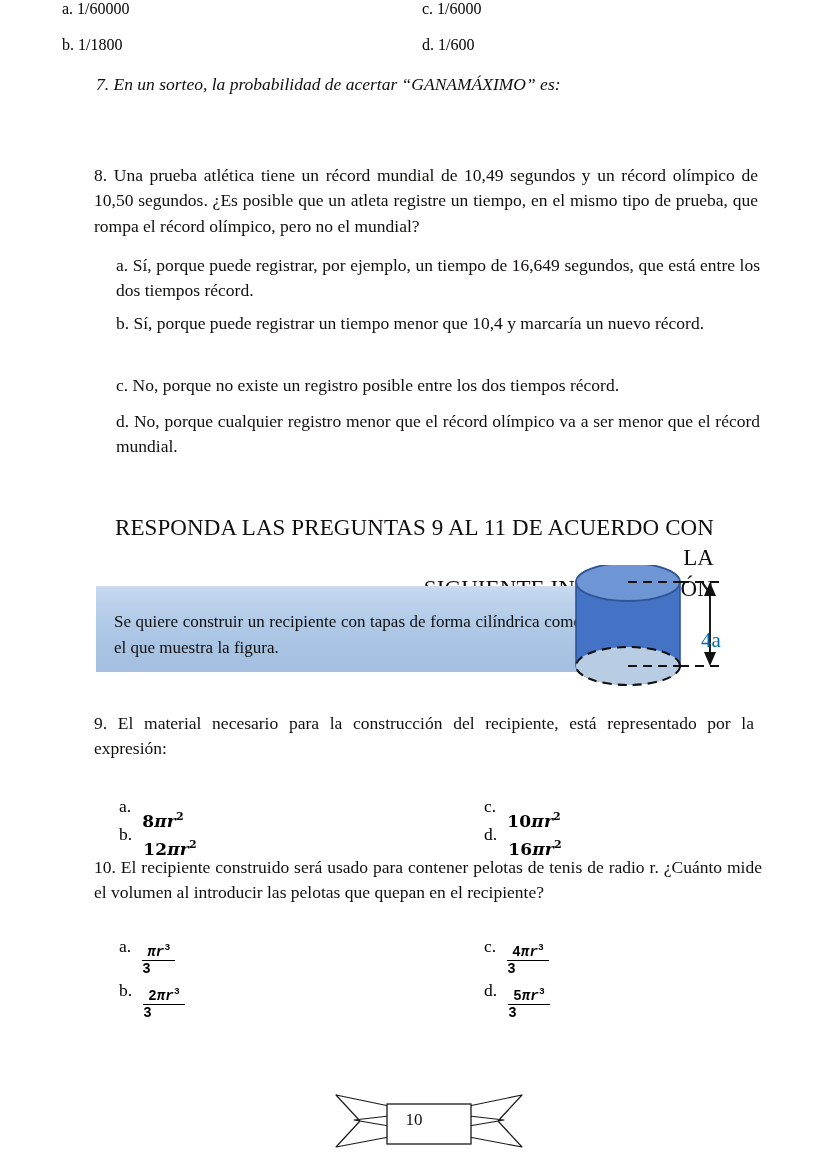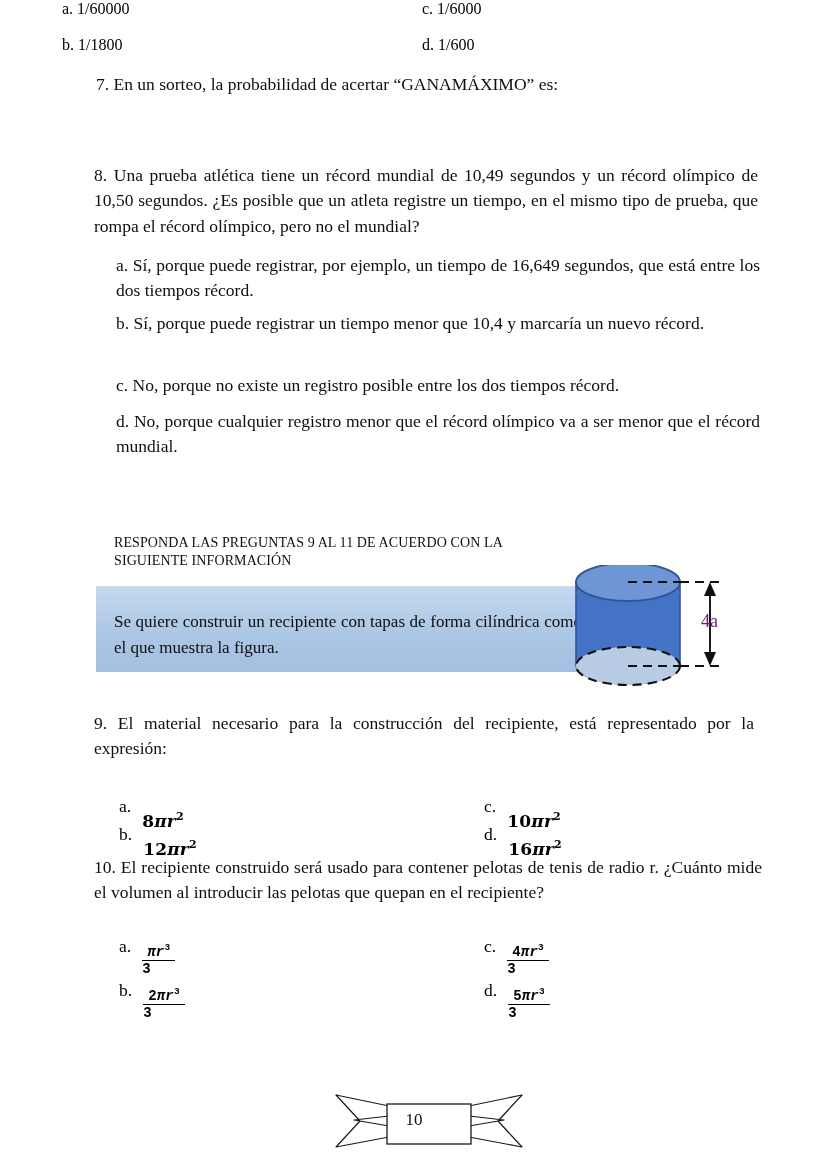--- a/index.html
+++ b/index.html
@@ -25,21 +25,21 @@
   }
 
   
   .qblock {
     position: absolute;
     font-size: 17.5px;
     line-height: 1.45;
     text-align: justify;
     color: #100f0d;
   }
-  .qnum-line { text-indent: 0; }
+  .qnum-line { text-indent: 0; font-style: italic; }
 
   
   #q7-stem {
     left: 96px; top: 72px; width: 660px;
   }
   #q7-opts {
     left: 96px; top: 98px; width: 660px;
   }
   .q7-grid {
     position: relative;
@@ -55,24 +55,24 @@
   
   #q8-stem { left: 94px; top: 163px; width: 664px; }
   #q8-a { left: 116px; top: 253px; width: 644px; }
   #q8-b { left: 116px; top: 311px; width: 644px; }
   #q8-c { left: 116px; top: 373px; width: 644px; }
   #q8-d { left: 116px; top: 409px; width: 644px; }
 
   
   #instruction {
     position: absolute;
-    left: 114px; top: 534px;
+    left: 114px; top: 513px;
     width: 600px;
-    text-align: left;
-    font-size: 14px;
+    text-align: right;
+    font-size: 23px;
     line-height: 1.32;
     letter-spacing: .1px;
     color: #100f0d;
   }
 
   
   #figure-zone {
     position: absolute;
     left: 96px; top: 586px;
     width: 650px; height: 106px;
@@ -96,23 +96,23 @@
   }
 
   
   #cylinder {
     position: absolute;
     left: 474px; top: -21px;
     width: 200px; height: 128px;
   }
   #dim-label {
     position: absolute;
-    left: 605px; top: 25px;
-    font-size: 18px;
-    color: #701a75;
+    left: 605px; top: 42px;
+    font-size: 21px;
+    color: #0369a1;
   }
 
   
   #q9-stem { left: 94px; top: 711px; width: 660px; }
   #q9-opts {
     position: absolute;
     left: 94px; top: 782px; width: 660px; height: 62px;
   }
   
   #q10-stem { left: 94px; top: 855px; width: 668px; }

